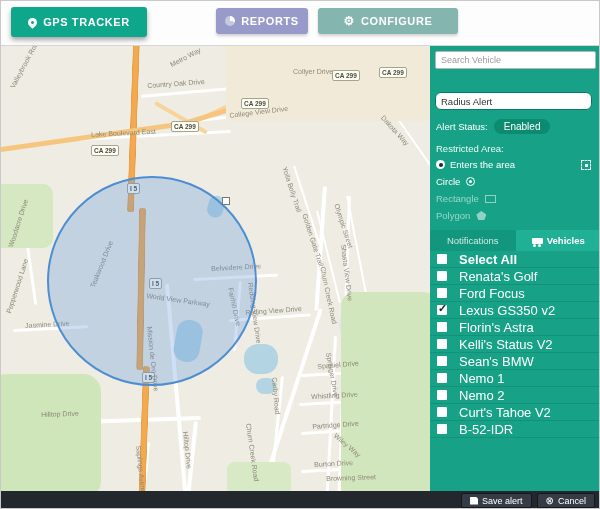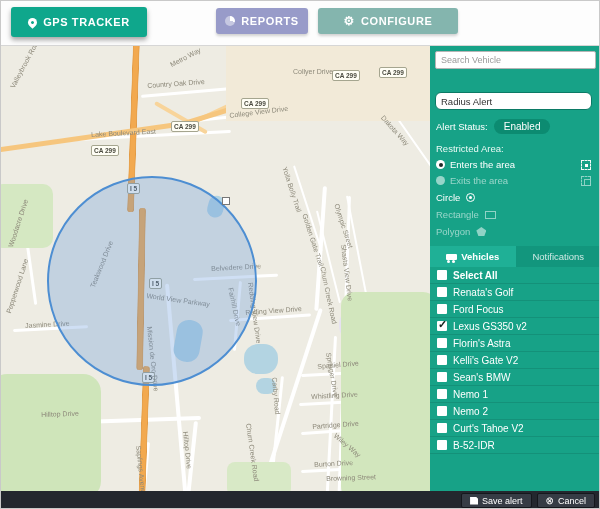--- a/index.html
+++ b/index.html
@@ -56,22 +56,22 @@
   .poly-icon{width:10px;height:9px;background:rgba(255,255,255,.95);
              clip-path:polygon(50% 0,100% 38%,80% 100%,20% 100%,0 38%)}
   .tabs{display:flex;margin-top:9px;height:21px;background:#12967d}
   .tab{flex:1;display:flex;align-items:center;justify-content:center;gap:4px;font-size:9.5px;
        color:rgba(255,255,255,.8);cursor:pointer}
   .tab.active{background:#1fb096;color:#fff;font-weight:bold}
   .truck-icon{width:11px;height:6px;background:#fff;border-radius:1px;position:relative}
   .truck-icon::after{content:'';position:absolute;left:1px;bottom:-3px;width:3px;height:3px;border-radius:50%;
                      background:#fff;box-shadow:5px 0 0 #fff}
   .vlist{}
-  .vrow{display:flex;align-items:center;gap:6px;height:17px;padding:0 7px;border-bottom:1px solid rgba(0,0,0,.10);
-        font-size:10px;cursor:pointer}
+  .vrow{display:flex;align-items:center;gap:12px;height:17px;padding:0 7px;border-bottom:1px solid rgba(0,0,0,.10);
+        font-size:13px;cursor:pointer}
   .cb{width:10px;height:10px;background:#fff;border-radius:1px;flex:none;position:relative}
   .vrow.checked .cb::after{content:'\2713';position:absolute;left:1px;top:-3px;font-size:11px;color:#15241f;font-weight:bold}
   .vrow.bold .vlabel{font-weight:bold}
 
   
   .footer{position:absolute;left:0;top:490px;width:600px;height:19px;background:#23272e;display:flex;
           align-items:center;justify-content:flex-end;gap:5px;padding:2px 6px}
   .fbtn{display:flex;align-items:center;gap:4px;background:#363c45;border:1px solid #14171c;border-radius:2px;
         height:15px;padding:0 8px;color:#fff;font-size:9px;cursor:pointer}
   .floppy-icon{width:8px;height:8px;background:#fff;clip-path:polygon(0 0,72% 0,100% 28%,100% 100%,0 100%)}
@@ -197,47 +197,42 @@
       <span>Alert Status:</span>
       <span class="pill">Enabled</span>
     </div>
 
     <div class="section-label">Restricted Area:</div>
     <div class="opt-row">
       <span class="radio on"></span>
       <span>Enters the area</span>
       <span class="area-icon enters"></span>
     </div>
-    <div class="opt-row dim">
-      <span class="radio"></span>
-      <span>Exits the area</span>
-      <span class="area-icon exits"></span>
-    </div>
 
     <div class="tool-row">
       <span>Circle</span>
       <span class="circle-icon"></span>
     </div>
     <div class="tool-row dim">
       <span>Rectangle</span>
       <span class="rect-icon"></span>
     </div>
     <div class="tool-row dim">
       <span>Polygon</span>
       <span class="poly-icon"></span>
     </div>
 
     <div class="tabs">
+      <div class="tab">
+        <span>Notifications</span>
+      </div>
       <div class="tab active">
         <span class="truck-icon"></span>
         <span>Vehicles</span>
       </div>
-      <div class="tab">
-        <span>Notifications</span>
-      </div>
     </div>
 
     <div class="vlist" id="vlist">
         <div class="vrow bold">
     <span class="cb"></span>
     <span class="vlabel">Select All</span>
   </div>
         <div class="vrow">
     <span class="cb"></span>
     <span class="vlabel">Renata's Golf</span>
@@ -249,21 +244,21 @@
         <div class="vrow checked">
     <span class="cb"></span>
     <span class="vlabel">Lexus GS350 v2</span>
   </div>
         <div class="vrow">
     <span class="cb"></span>
     <span class="vlabel">Florin's Astra</span>
   </div>
         <div class="vrow">
     <span class="cb"></span>
-    <span class="vlabel">Kelli's Gate V2</span>
+    <span class="vlabel">Kelli's Status V2</span>
   </div>
         <div class="vrow">
     <span class="cb"></span>
     <span class="vlabel">Sean's BMW</span>
   </div>
         <div class="vrow">
     <span class="cb"></span>
     <span class="vlabel">Nemo 1</span>
   </div>
         <div class="vrow">

